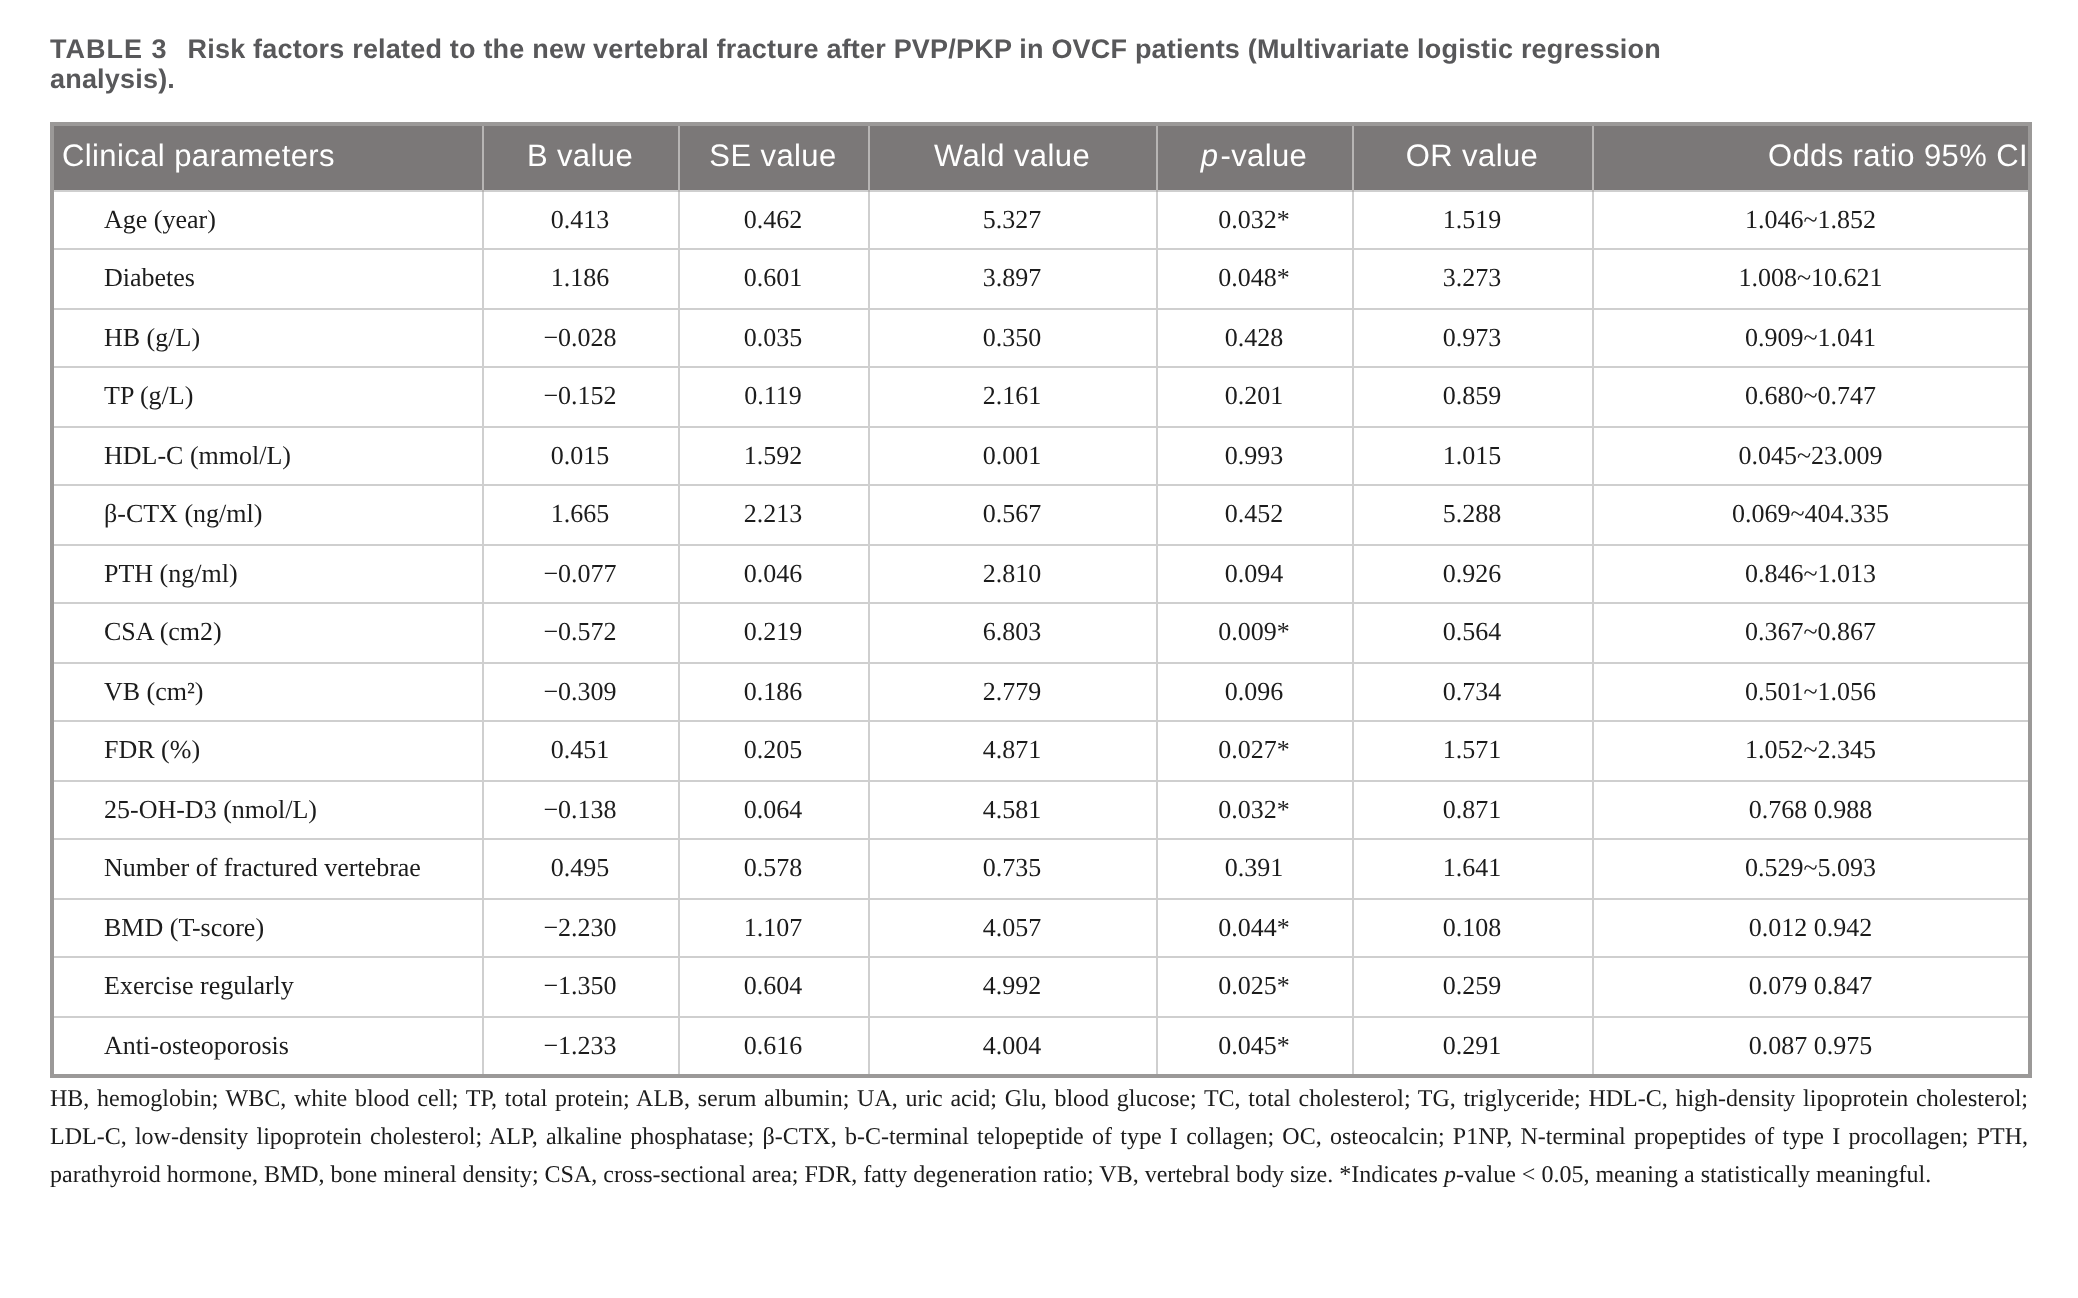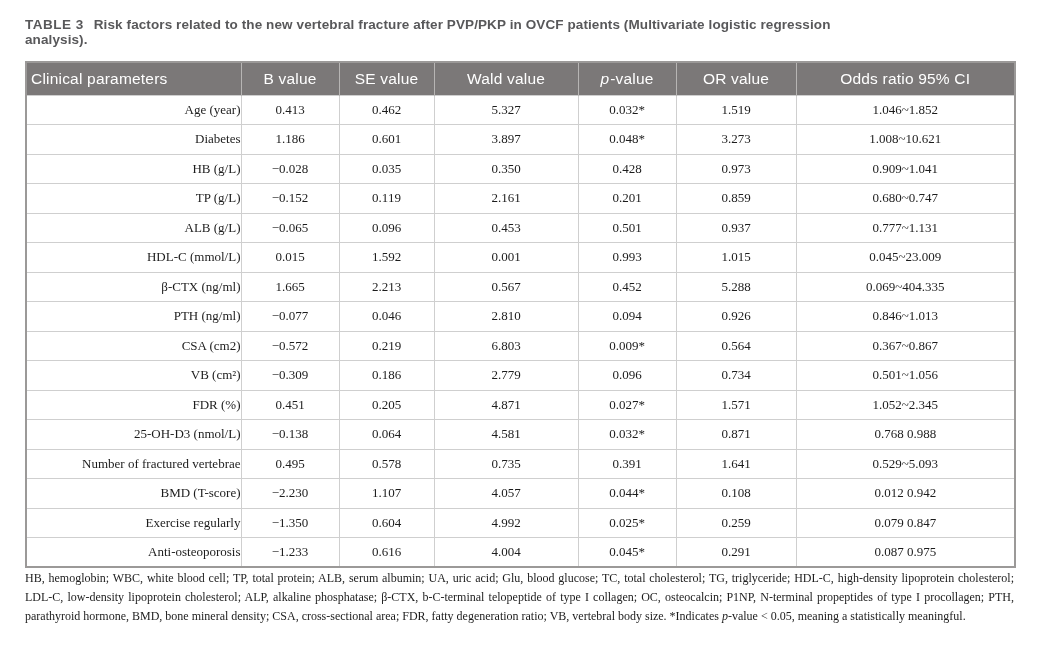--- a/index.html
+++ b/index.html
@@ -33,34 +33,34 @@
     color: var(--header-text, #ffffff);
     font-family: "Liberation Sans", "DejaVu Sans", sans-serif;
     font-size: 15.5px;
     font-weight: normal;
     height: 33px;
     text-align: center;
     vertical-align: middle;
     border-right: 1px solid #b7b5b4;
     letter-spacing: 0.2px;
   }
-  thead th:last-child { border-right: none; }
+  thead th:last-child { border-right: none; text-align: right; }
   thead th.param-head { text-align: left; padding-left: 4px; }
   tbody td {
     font-family: "Liberation Serif", "DejaVu Serif", serif;
     font-size: 13px;
     color: var(--body-text, #1c1c1c);
     height: 29.5px;
     text-align: center;
     vertical-align: middle;
     border: 1px solid var(--grid-line, #cfcfcf);
   }
   tbody tr td:first-child { border-left: none; }
   tbody tr td:last-child { border-right: none; }
-  tbody td.param-cell { text-align: right; padding-left: 25px; }
+  tbody td.param-cell { text-align: left; padding-left: 25px; }
   .footnote {
     width: 989px;
     margin-top: 1px;
     font-family: "Liberation Serif", "DejaVu Serif", serif;
     font-size: 12px;
     line-height: 19px;
     color: var(--body-text, #1c1c1c);
     text-align: justify;
   }
   .footnote i, thead th i {
@@ -127,29 +127,20 @@
         <tr>
           <td class="param-cell">TP (g/L)</td>
           <td>−0.152</td>
           <td>0.119</td>
           <td>2.161</td>
           <td>0.201</td>
           <td>0.859</td>
           <td>0.680~0.747</td>
         </tr>
         <tr>
-          <td class="param-cell">ALB (g/L)</td>
-          <td>−0.065</td>
-          <td>0.096</td>
-          <td>0.453</td>
-          <td>0.501</td>
-          <td>0.937</td>
-          <td>0.777~1.131</td>
-        </tr>
-        <tr>
           <td class="param-cell">HDL-C (mmol/L)</td>
           <td>0.015</td>
           <td>1.592</td>
           <td>0.001</td>
           <td>0.993</td>
           <td>1.015</td>
           <td>0.045~23.009</td>
         </tr>
         <tr>
           <td class="param-cell">β-CTX (ng/ml)</td>

